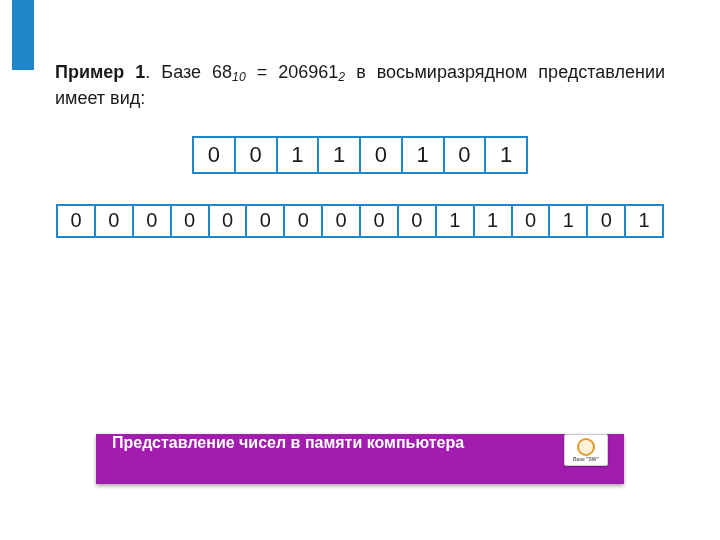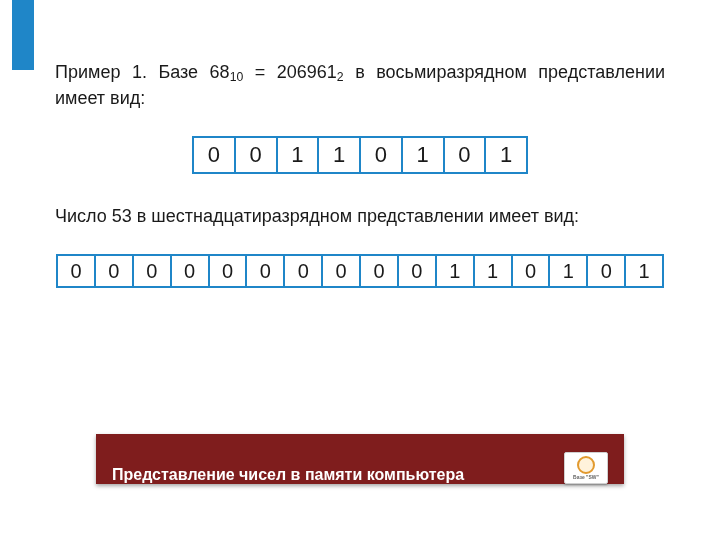--- a/index.html
+++ b/index.html
@@ -25,22 +25,22 @@
     top: 60px;
     left: 55px;
     right: 55px;
   }
   .para {
     font-size: 18px;
     line-height: 1.35;
     text-align: justify;
     margin: 0 0 26px 0;
   }
-  .para b { font-weight: normal; }
-  sub.sm { font-size: 0.68em; vertical-align: -0.25em; }
+  .para b { font-weight: bold; }
+  sub.sm { font-size: 0.68em; vertical-align: -0.25em; font-style: italic; }
   .bits-row {
     display: flex;
     justify-content: center;
     margin: 0 auto 30px auto;
   }
   .bits-row.bits8 { width: 336px; }
   .bits-row.bits16 { width: 608px; }
   .bit {
     flex: 1 1 0;
     border: 2px solid #1f86c8;
@@ -54,24 +54,24 @@
   }
   .bit + .bit { border-left: none; }
   .bits16 .bit { height: 34px; font-size: 20px; }
 
   .footer-bar {
     position: absolute;
     left: 96px;
     bottom: 56px;
     width: 528px;
     height: 50px;
-    background: #7f1d1d;
+    background: #a21caf;
     box-shadow: 0 2px 4px rgba(0,0,0,0.35);
     display: flex;
-    align-items: flex-end;
+    align-items: flex-start;
     color: #ffffff;
     font-size: 16px;
     font-weight: bold;
     padding: 0 16px;
     box-sizing: border-box;
   }
   .footer-bar .spacer { flex: 1; }
   .badge {
     width: 44px;
     height: 32px;
@@ -116,21 +116,20 @@
     <div class="bit">0</div>
     <div class="bit">0</div>
     <div class="bit">1</div>
     <div class="bit">1</div>
     <div class="bit">0</div>
     <div class="bit">1</div>
     <div class="bit">0</div>
     <div class="bit">1</div>
   </div>
 
-  <p class="para">Число 53 в шестнадцатиразрядном представлении имеет вид:</p>
 
   <div class="bits-row bits16">
     <div class="bit">0</div>
     <div class="bit">0</div>
     <div class="bit">0</div>
     <div class="bit">0</div>
     <div class="bit">0</div>
     <div class="bit">0</div>
     <div class="bit">0</div>
     <div class="bit">0</div>

